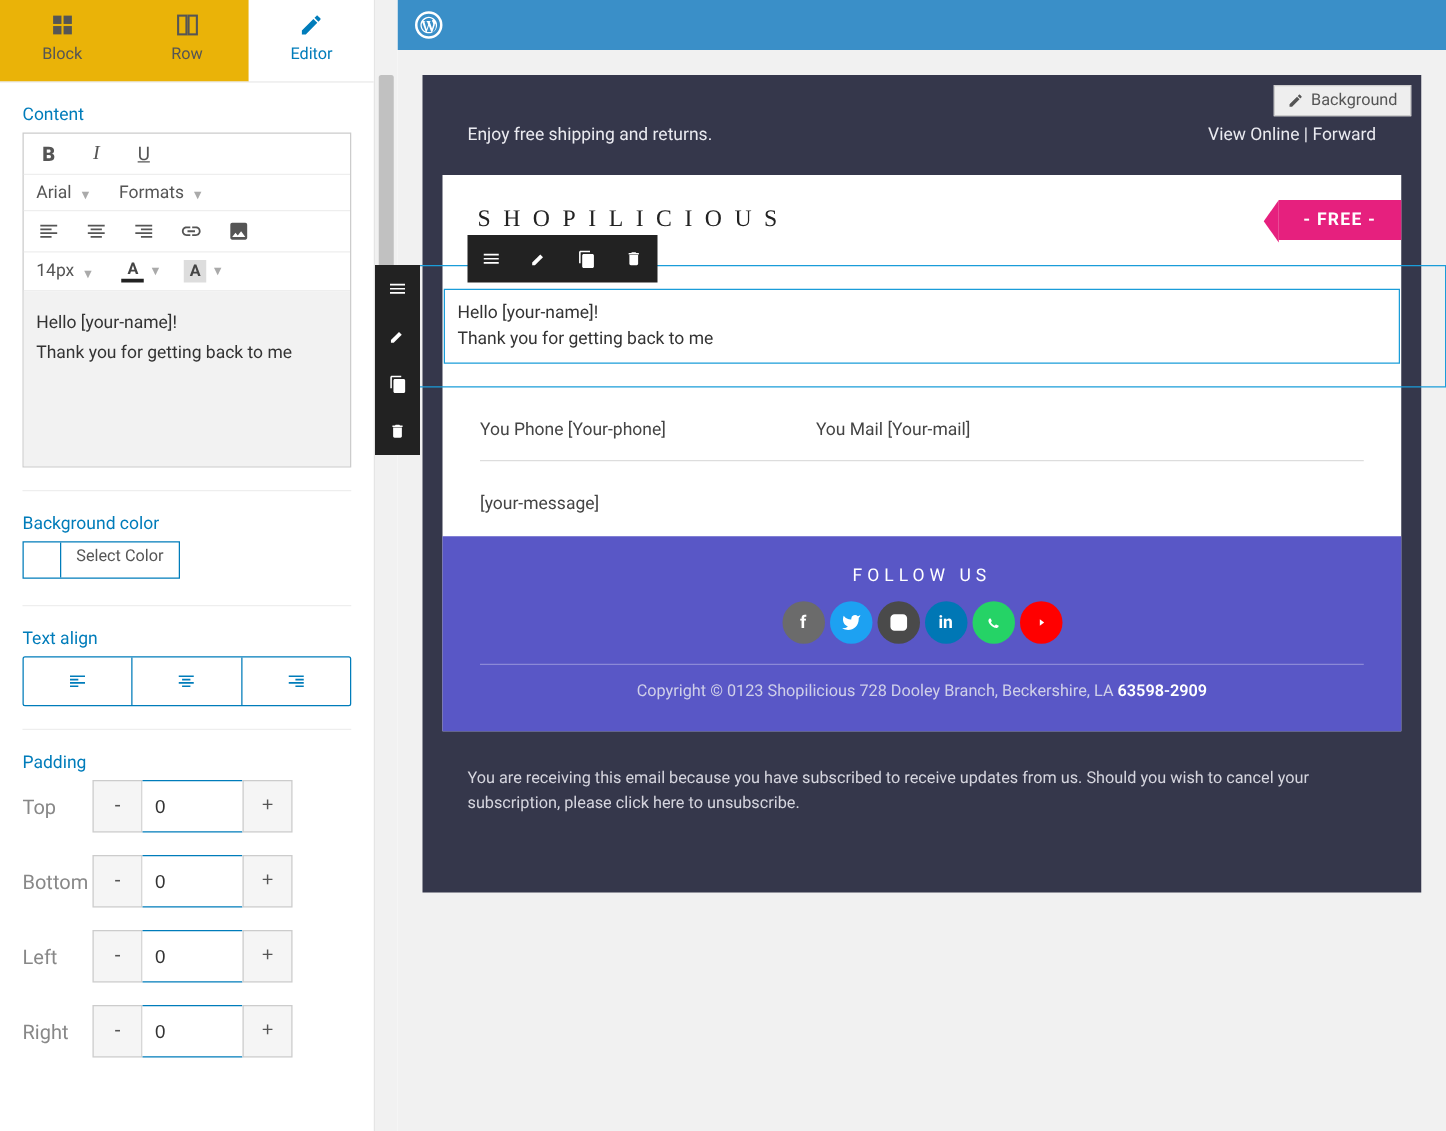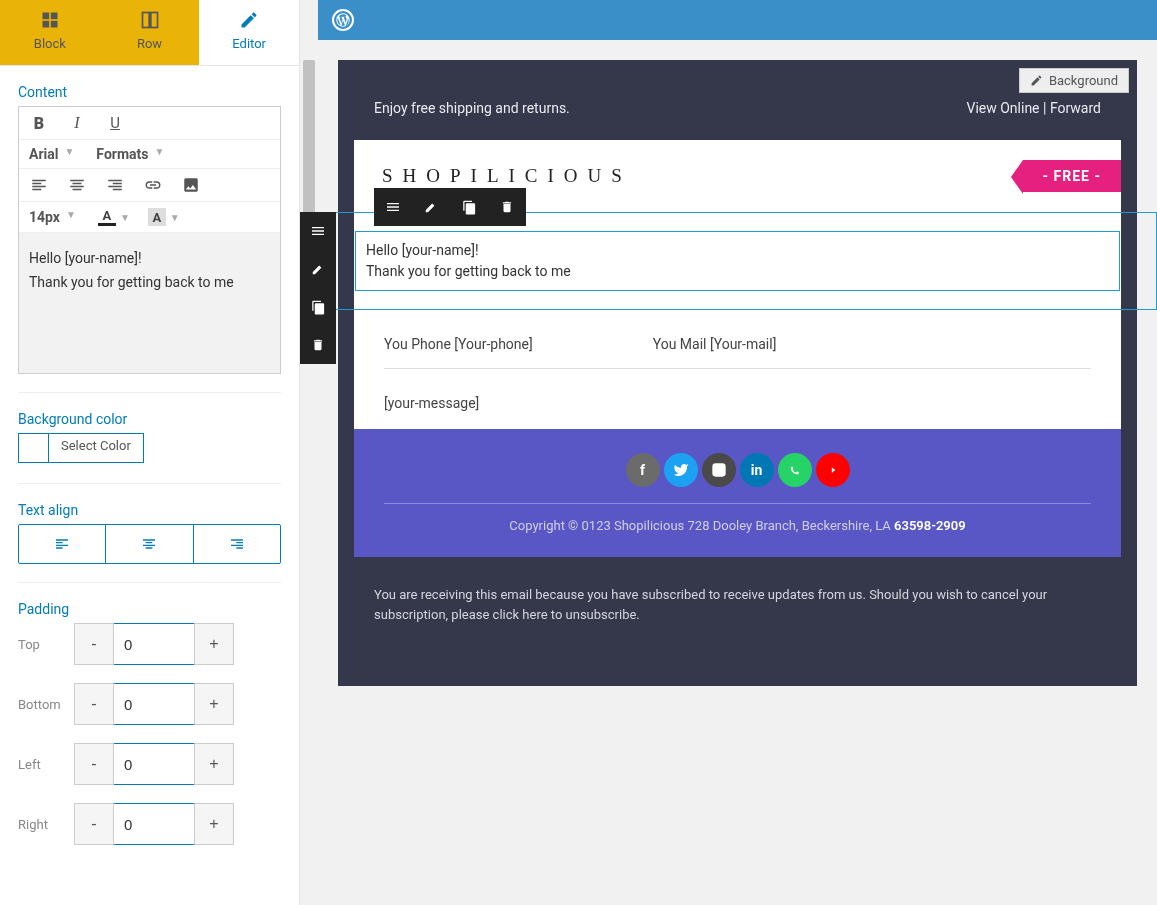--- a/index.html
+++ b/index.html
@@ -16,42 +16,42 @@
     .panel { padding: 18px 18px 40px; }
     .section-title { color: #007cba; font-size: 14px; font-weight: 400; margin-bottom: 6px; }
 
     .editor-box { border: 1px solid #ccc; }
     .toolbar-row { display: flex; align-items: center; gap: 18px; padding: 6px 10px; border-bottom: 1px solid #eee; }
     .toolbar-row:last-child { border-bottom: none; }
     .tb-btn { width: 20px; height: 20px; display: inline-flex; align-items: center; justify-content: center; cursor: pointer; color: #555; }
     .tb-btn.bold { font-weight: 900; font-size:16px; }
     .tb-btn.italic { font-style: italic; font-family: serif; font-size:16px; }
     .tb-btn.underline { text-decoration: underline; font-size:15px; }
-    .tb-select { display: inline-flex; align-items: flex-start; gap: 6px; color: #555; cursor: pointer; font-size: 14px; padding-right: 4px; font-weight: bold; }
+    .tb-select { display: inline-flex; align-items: flex-end; gap: 6px; color: #555; cursor: pointer; font-size: 14px; padding-right: 4px; }
     .tb-select .caret { font-size: 10px; color: #aaa; }
     .tb-color { display:inline-flex; align-items:center; gap:2px; cursor:pointer; }
     .tb-color .swatch { width:18px; height:18px; display:flex; align-items:center; justify-content:center; font-weight:bold; font-size:13px; }
     .tb-color .bg { background:#ddd; padding:0 2px; }
     .tb-color .caret { font-size:10px; color:#aaa; margin-left:2px; }
     .tb-color .uline { border-bottom: 3px solid #222; padding: 0 3px; }
 
     .editor-content { background: #f2f2f2; padding: 14px 10px; min-height: 140px; font-size: 14px; line-height: 1.7; color: #333; }
 
     .hr { height:1px; background:#eee; margin: 18px 0; }
 
     .color-picker { display: inline-flex; border: 1px solid #007cba; }
     .color-swatch-box { width: 30px; height: 28px; border-right: 1px solid #007cba; }
     .select-color { padding: 4px 12px; color: #555; font-size: 13px; }
 
     .align-group { display: flex; border: 1px solid #007cba; border-radius: 2px; }
     .align-btn { flex:1; height: 38px; display:flex; align-items:center; justify-content:center; cursor:pointer; color:#007cba; }
     .align-btn + .align-btn { border-left: 1px solid #007cba; }
 
     .padding-rows { display: grid; grid-template-columns: 56px 40px 80px 40px; row-gap: 18px; align-items: center; }
-    .pad-label { color: #888; font-size: 13px; }
+    .pad-label { color: #888; font-size: 16px; }
     .stepper-btn { width:40px; height:42px; border:1px solid #ccc; background:#f5f5f5; display:flex; align-items:center; justify-content:center; cursor:pointer; font-size:16px; color:#555; }
     .pad-input { width:80px; height:42px; border:1px solid #007cba; border-left:none; border-right:none; text-align:left; padding-left:10px; font-size:15px; color:#333; }
 
     
     .scrollgap { width: 18px; background: #f1f1f1; position: relative; }
     .scrollthumb { position:absolute; top: 60px; left:3px; width:12px; height:200px; background:#c1c1c1; border-radius:2px; }
 
     
     .main { flex:1; background: #f1f1f1; display:flex; flex-direction:column; }
     .topbar { height: 40px; background: #3a8fc8; display:flex; align-items:center; padding: 0 14px; }
@@ -343,20 +343,21 @@
           </div>
 
           <div class="info-row">
             <span>You Phone [Your-phone]</span>
             <span>You Mail [Your-mail]</span>
           </div>
           <div class="divider"></div>
           <div class="msg-row">[your-message]</div>
 
           <div class="footer">
+            <div class="follow">FOLLOW US</div>
             <div class="socials">
               <div class="soc fb">f</div>
               <div class="soc tw">
                   <svg viewBox="0 0 24 24" width="16" height="16" fill="#fff">
                     <path d="M23 3a10.9 10.9 0 01-3.14 1.53 4.48 4.48 0 00-7.86 3v1A10.66 10.66 0 013 4s-4 9 5 13a11.64 11.64 0 01-7 2c9 5 20 0 20-11.5a4.5 4.5 0 00-.08-.83A7.72 7.72 0 0023 3z"></path>
                   </svg>
                 </div>
               <div class="soc ig">
                   <svg viewBox="0 0 24 24" width="16" height="16" fill="none" stroke="#fff" stroke-width="2">
                     <rect x="3" y="3" width="18" height="18" rx="4"></rect>

